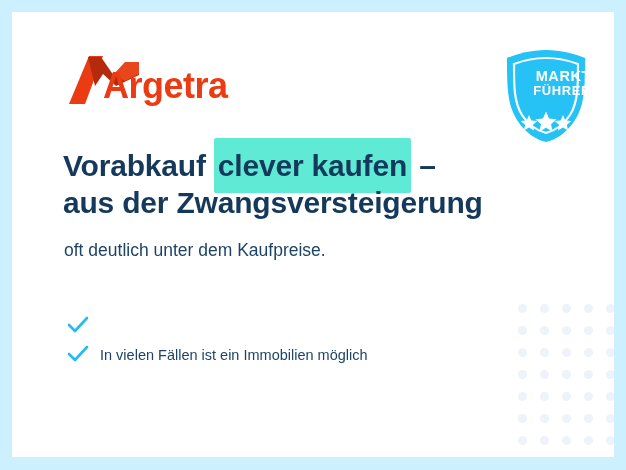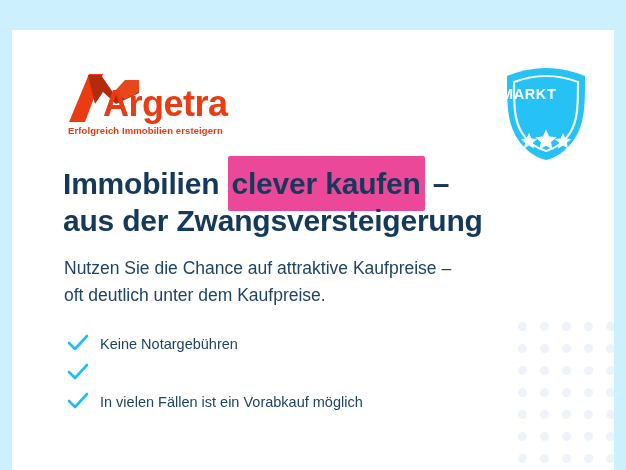--- a/index.html
+++ b/index.html
@@ -11,21 +11,20 @@
     height: 470px;
     background: #ccf0fd;
     font-family: "Liberation Sans", sans-serif;
     overflow: hidden;
   }
   #stage {
     position: relative;
     width: 626px;
     height: 414px;
     background: #ccf0fd;
-    margin-top: 18px;
   }
   
   #card {
     position: absolute;
     left: 12px;
     top: 12px;
     width: 602px;
     height: 445px;
     background: #ffffff;
     overflow: hidden;
@@ -85,21 +84,21 @@
     left: 489px;
     top: 36px;
     width: 90px;
     height: 96px;
   }
   #badge-text {
     position: absolute;
     left: 0;
     top: 21px;
     width: 90px;
-    text-align: left;
+    text-align: right;
     color: #ffffff;
     font-weight: bold;
     line-height: 1.06;
     letter-spacing: 0.6px;
   }
   #badge-text .l1 { font-size: 14.5px; display: block; }
   #badge-text .l2 { font-size: 13px; display: block; }
 
   
   #headline {
@@ -107,21 +106,21 @@
     left: 51px;
     top: 136px;
     width: 470px;
     font-size: 30px;
     font-weight: bold;
     color: #15395b;
     line-height: 1.23;
     letter-spacing: -0.2px;
   }
   #headline .hl {
-    background: #ec4899;
+    background: #5eead4;
     padding: 11px 4px;
     border-radius: 2px;
     box-decoration-break: clone;
     -webkit-box-decoration-break: clone;
   }
   #headline .ln { display: block; white-space: nowrap; }
 
   
   #subheading {
     position: absolute;
@@ -206,72 +205,63 @@
         <div class="dot" style="left: 88px; top: 132px; background: rgb(238, 243, 250);"></div>
       </div>
 
     <div id="logo">
       <svg id="logo-mark" width="80" height="52" viewBox="0 0 80 52">
         <polygon points="22,2 36,2 18,50 2,50" fill="#ea3b13"></polygon>
         <polygon points="21,3 34,3 47,22 58,9 72,9 72,21 49,32 36,20 28,32" fill="#b32a0d"></polygon>
         <polygon points="46,21 58,8 72,8 72,20 58,27" fill="#e8471c"></polygon>
       </svg>
       <div id="logo-word">Argetra</div>
-      <div id="logo-tagline">Erfolgreich Immobilien ersteigern</div>
     </div>
 
     <div id="badge">
       <svg width="90" height="96" viewBox="0 0 90 96">
         <path d="M45 2 C30 2 16 6 6 10 C6 38 6 56 16 72 C25 86 36 92 45 94
                  C54 92 65 86 74 72 C84 56 84 38 84 10 C74 6 60 2 45 2 Z" fill="#26c1f5"></path>
         <path d="M45 10 C33 10 21 13 13 16 C13 39 13 54 21 67 C28 78 38 83 45 85
                  C52 83 62 78 69 67 C77 54 77 39 77 16 C69 13 57 10 45 10 Z" fill="none" stroke="#ffffff" stroke-width="2.2" opacity="0.95"></path>
       </svg>
       <div id="badge-text">
         <span class="l1">MARKT</span>
+        <span class="l2">FÜHRER</span>
       </div>
       <svg style="position:absolute;left:0;top:62px;" width="90" height="22" viewBox="0 0 90 22">
         <polygon points="28,5 30.4,10.4 36.2,11 31.8,14.9 33.1,20.6 28,17.6 22.9,20.6 24.2,14.9 19.8,11 25.6,10.4" fill="#ffffff"></polygon>
         <polygon points="45,1.5 48.1,8.4 55.6,9.2 50,14.2 51.6,21.6 45,17.7 38.4,21.6 40,14.2 34.4,9.2 41.9,8.4" fill="#ffffff"></polygon>
         <polygon points="62,5 64.4,10.4 70.2,11 65.8,14.9 67.1,20.6 62,17.6 56.9,20.6 58.2,14.9 53.8,11 59.6,10.4" fill="#ffffff"></polygon>
       </svg>
     </div>
 
     <div id="headline">
       <span class="ln">
-        <span>Immobilien </span><span class="hl">clever kaufen</span><span> –</span>
+        <span>Vorabkauf </span><span class="hl">clever kaufen</span><span> –</span>
       </span>
       <span class="ln">aus der Zwangsversteigerung</span>
     </div>
 
     <div id="subheading">
-      <span class="ln">Nutzen Sie die Chance auf attraktive Kaufpreise –</span>
       <span class="ln">oft deutlich unter dem Kaufpreise.</span>
     </div>
 
     <div id="bullets">
       <div class="bullet">
         <span class="check">
           <svg width="22" height="20" viewBox="0 0 22 20">
             <polyline points="2,10 8,16 20,3" fill="none" stroke="#22bdf0" stroke-width="2.6" stroke-linecap="round" stroke-linejoin="round"></polyline>
           </svg>
         </span>
-        <span class="btext">Keine Notargebühren</span>
       </div>
       <div class="bullet">
         <span class="check">
           <svg width="22" height="20" viewBox="0 0 22 20">
             <polyline points="2,10 8,16 20,3" fill="none" stroke="#22bdf0" stroke-width="2.6" stroke-linecap="round" stroke-linejoin="round"></polyline>
           </svg>
         </span>
-      </div>
-      <div class="bullet">
-        <span class="check">
-          <svg width="22" height="20" viewBox="0 0 22 20">
-            <polyline points="2,10 8,16 20,3" fill="none" stroke="#22bdf0" stroke-width="2.6" stroke-linecap="round" stroke-linejoin="round"></polyline>
-          </svg>
-        </span>
-        <span class="btext">In vielen Fällen ist ein Vorabkauf möglich</span>
+        <span class="btext">In vielen Fällen ist ein Immobilien möglich</span>
       </div>
     </div>
 
   </div>
 </div>
 
 </body></html>

